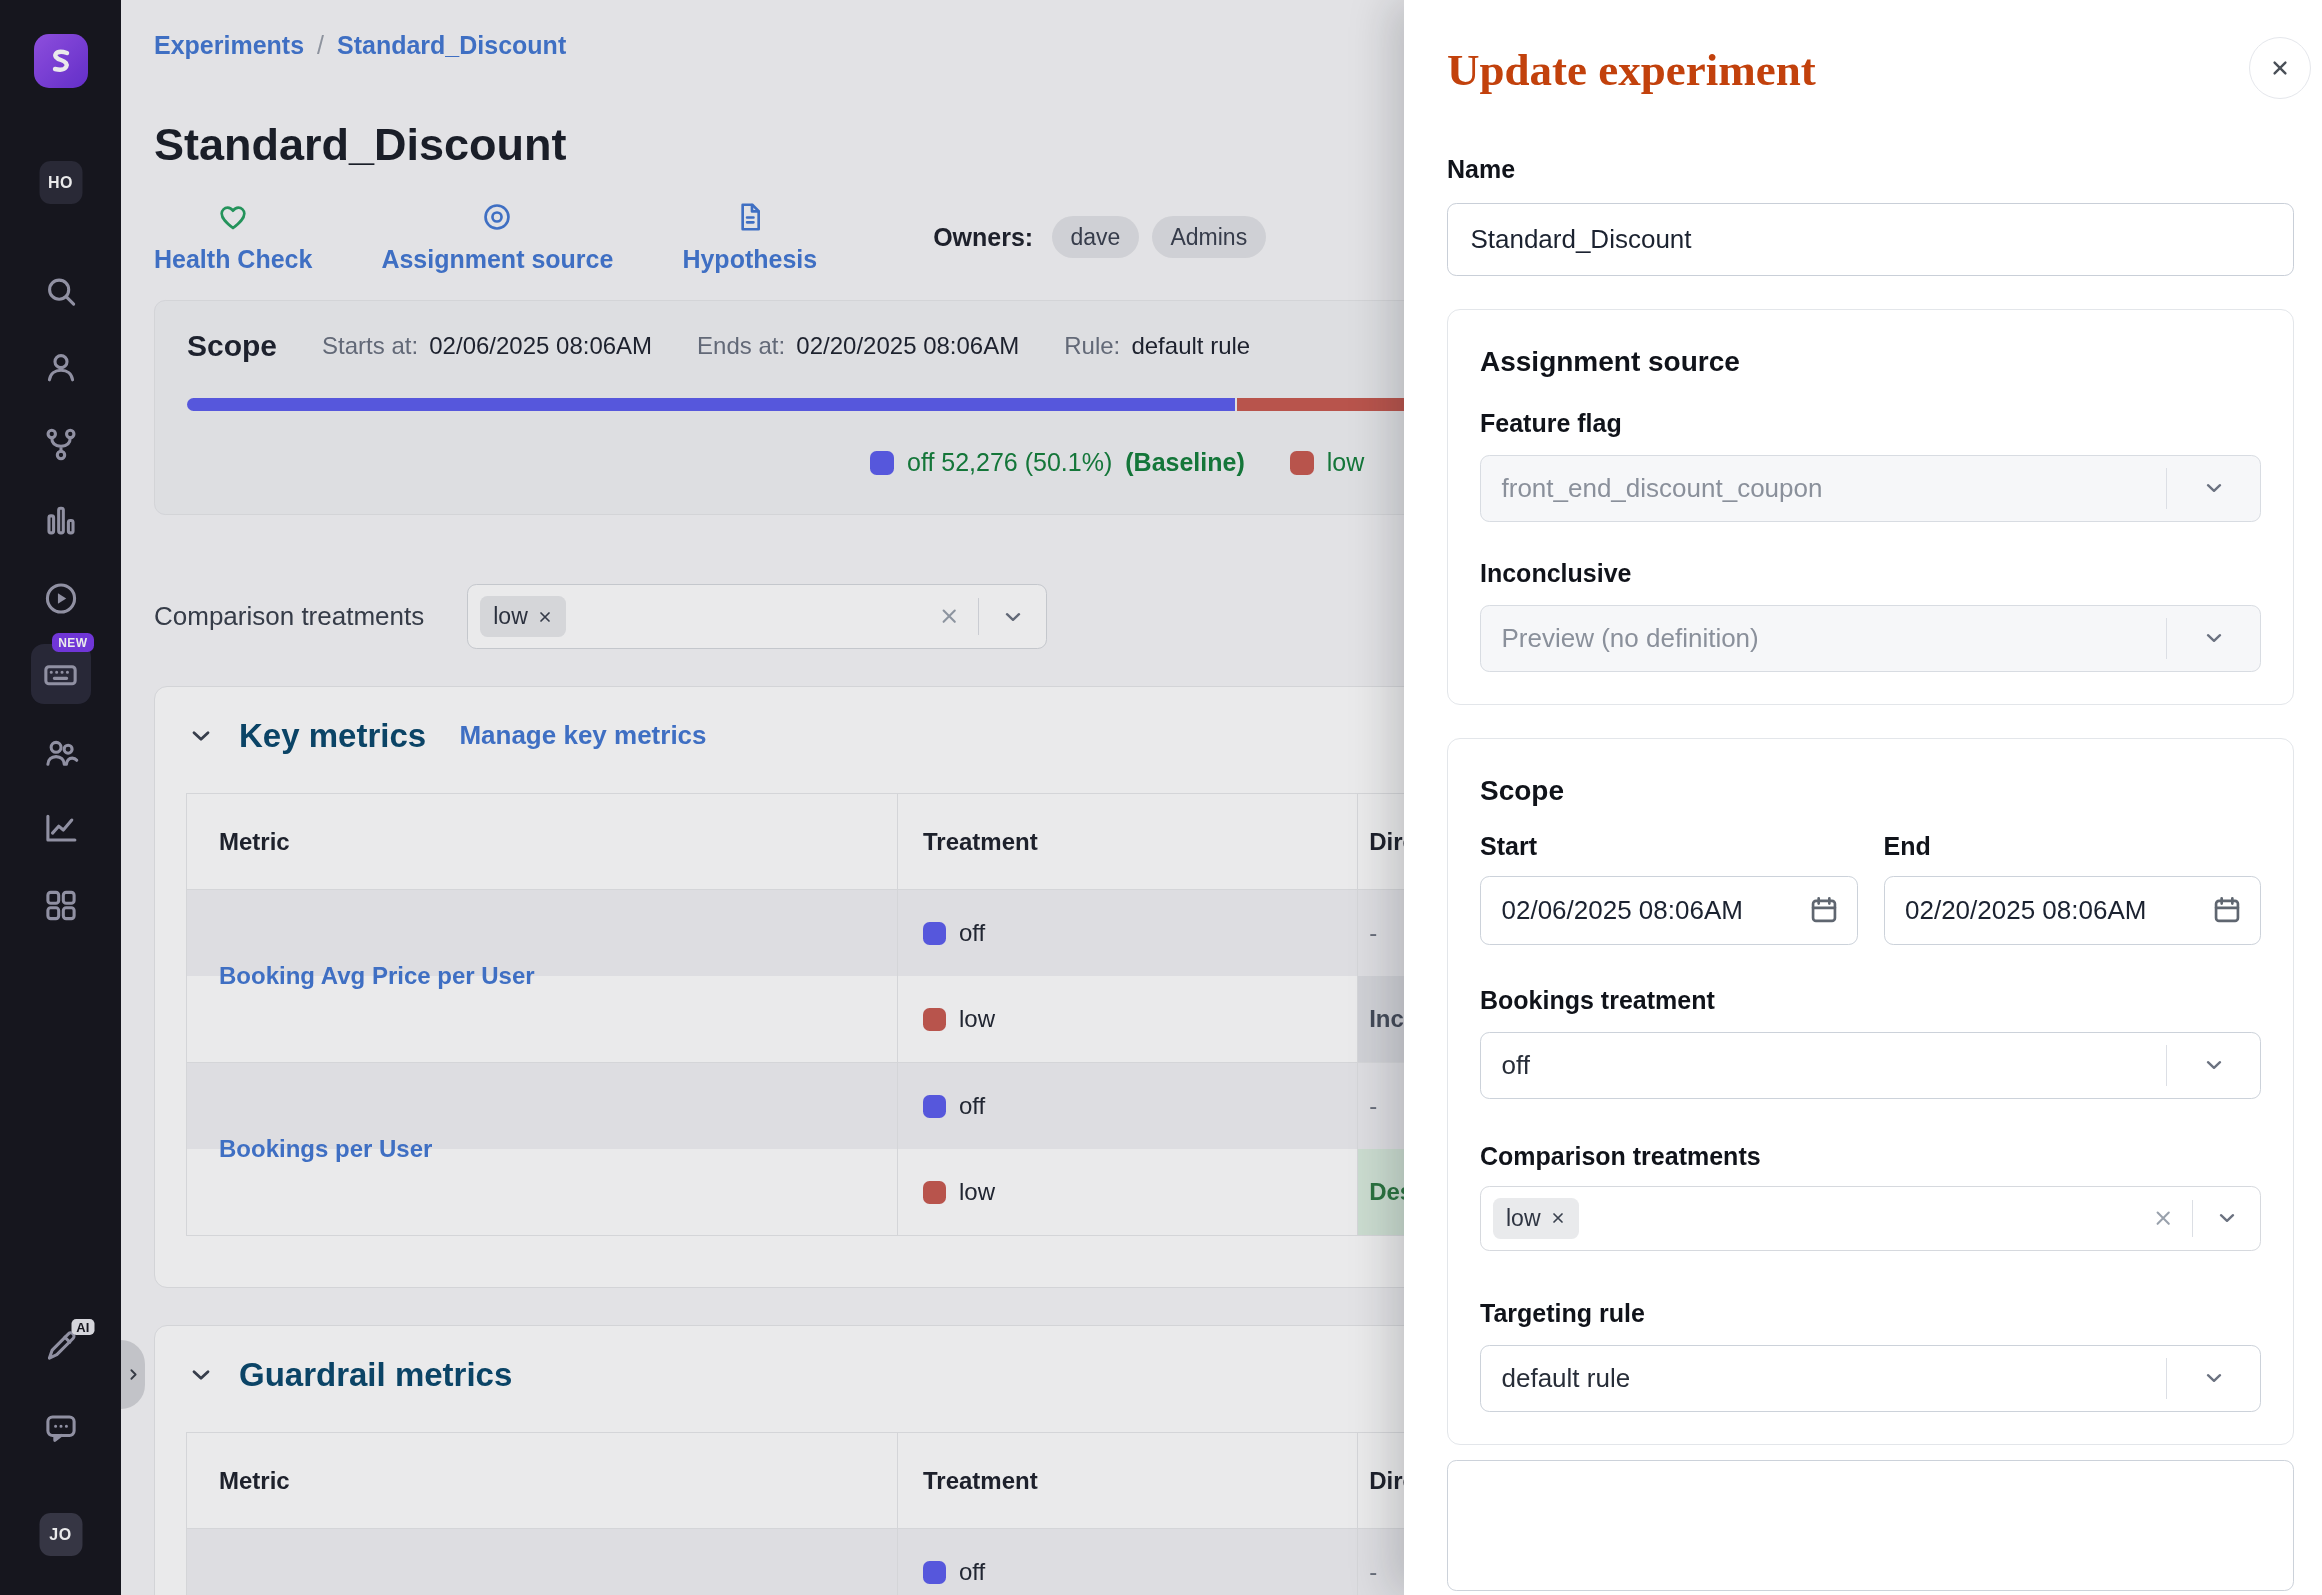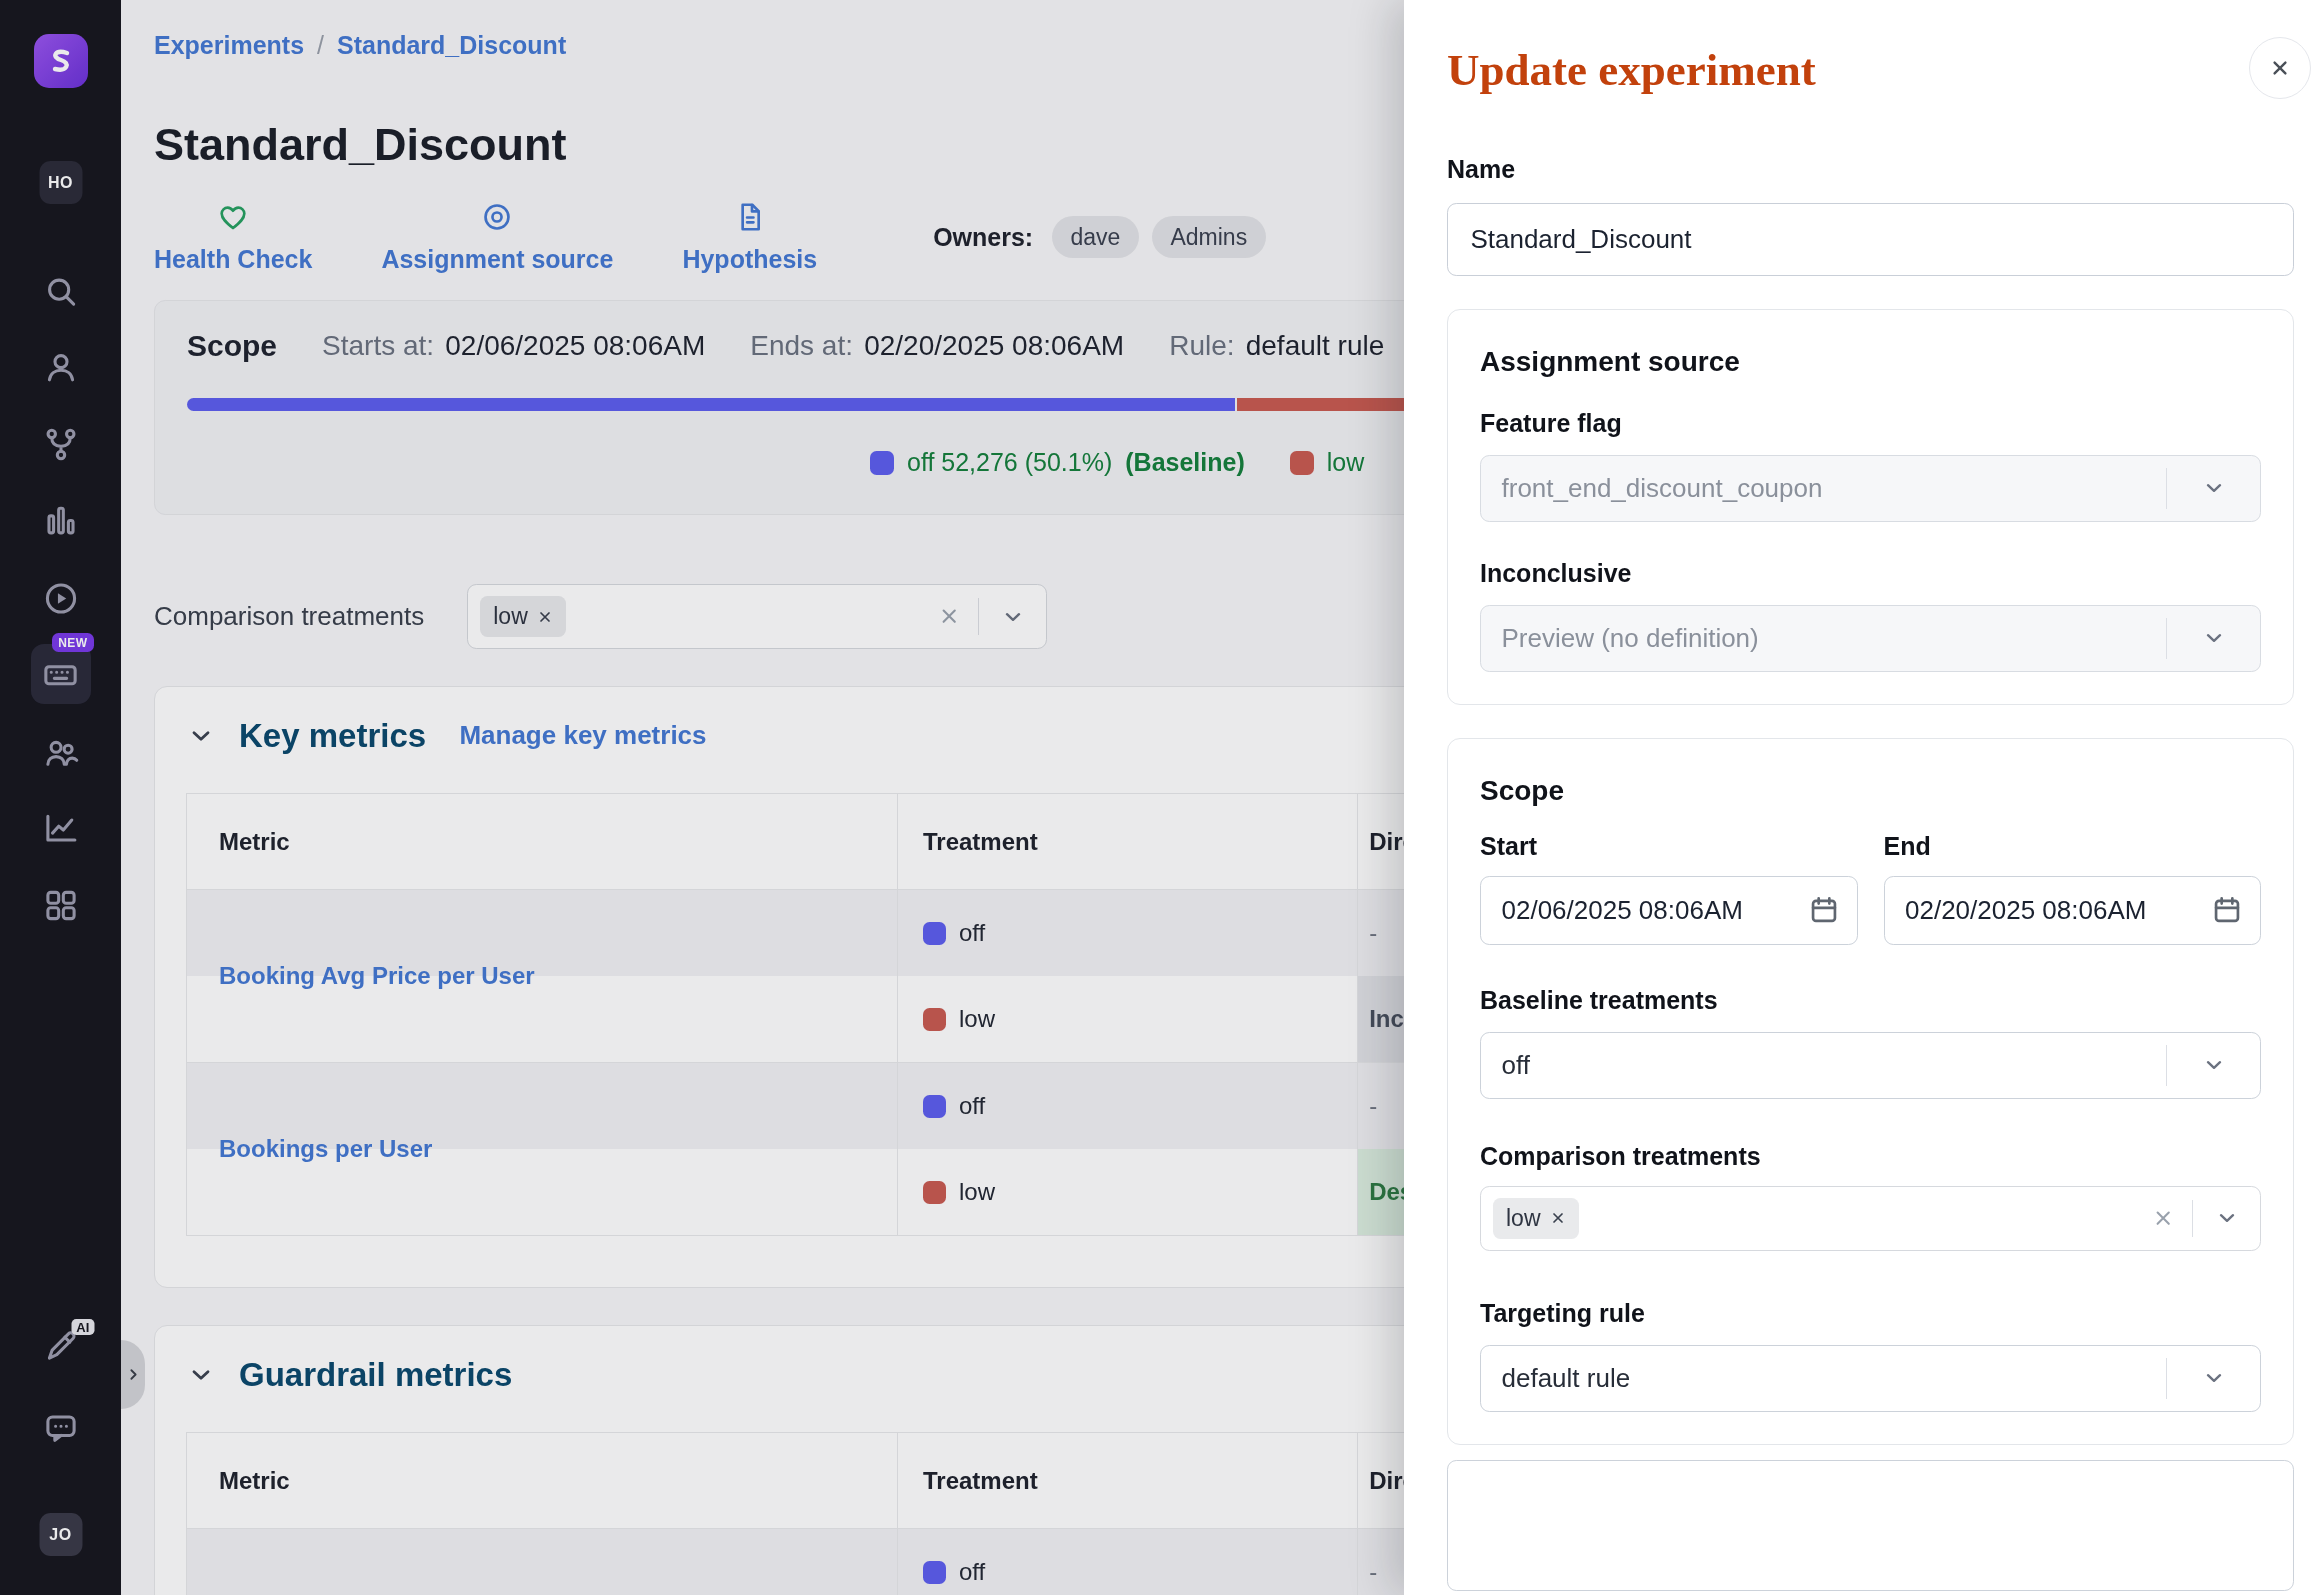--- a/index.html
+++ b/index.html
@@ -39,21 +39,21 @@
   .hl{ display:flex; align-items:center; gap:12px; color:#4479d4; font-weight:700; font-size:25px;flex-direction:column; }
   .hl-ico{ width:32px; height:32px; }
   .owners{ display:flex; align-items:center; gap:13px; margin-left:47px; }
   .owners-label{ font-size:25px; font-weight:700; color:#20242e; margin-right:5.6px; }
   .pill{ background:#e2e3e7; border-radius:931px; padding:7.5px 18.6px; font-size:23px; color:#3b4150; white-space:nowrap; }
 
   .scope-banner{ margin-top:39px; width:1986px; background:#f1f2f5; border:0.9px solid #e6e7ea;
     border-radius:11.2px; padding:24px 32px 37px 32px; }
   .sbn-row{ display:flex; align-items:center; gap:45px; height:41px; }
   .sbn-title{ font-size:30px; font-weight:700; color:#1f2430; }
-  .meta{ display:flex; gap:11.2px; font-size:28px; }
+  .meta{ display:flex; gap:11.2px; font-size:24px; }
   .ml{ color:#6b7280; }
   .mv{ color:#1f2430; }
   .sbn-bar{ margin-top:32px; height:13px; border-radius:6.5px; overflow:hidden; display:flex; }
   .seg{ height:100%; }
   .seg + .seg{ border-left:2.8px solid #f1f2f5; }
   .sbn-legend{ margin:37px 0 0 683px; display:flex; align-items:center; gap:45px; }
   .li{ display:flex; align-items:center; gap:13px; font-size:25px; color:#15803d; white-space:nowrap; }
   .sw{ width:24px; height:24px; border-radius:6.5px; display:inline-block; }
   .sw-off,.sq-off{ background:#5d5fef; }
   .sw-low,.sq-low{ background:#c95b52; }
@@ -475,21 +475,21 @@
         <div class="date-input">
           <span>02/20/2025 08:06AM</span>
           <svg class="cal-ico" viewBox="0 0 24 24" fill="none" stroke="currentColor" stroke-width="2" stroke-linecap="round">
               <rect x="3.8" y="5.2" width="16.4" height="15" rx="2.2"></rect>
               <path d="M8 3.2v4M16 3.2v4M3.8 10.4h16.4"></path>
             </svg>
         </div>
       </div>
     </div>
 
-    <label class="field-label m44">Baseline treatments</label>
+    <label class="field-label m44">Bookings treatment</label>
     <div class="select">
       <span class="sel-text">off</span>
       <span class="sel-right">
           <span class="sel-div"></span>
           <span class="sel-chev">
             <svg class="chev" viewBox="0 0 24 24" fill="none" stroke="currentColor" stroke-width="2.4" stroke-linecap="round" stroke-linejoin="round">
               <path d="M6 9.2l6 5.6 6-5.6"></path>
             </svg>
           </span>
         </span>

